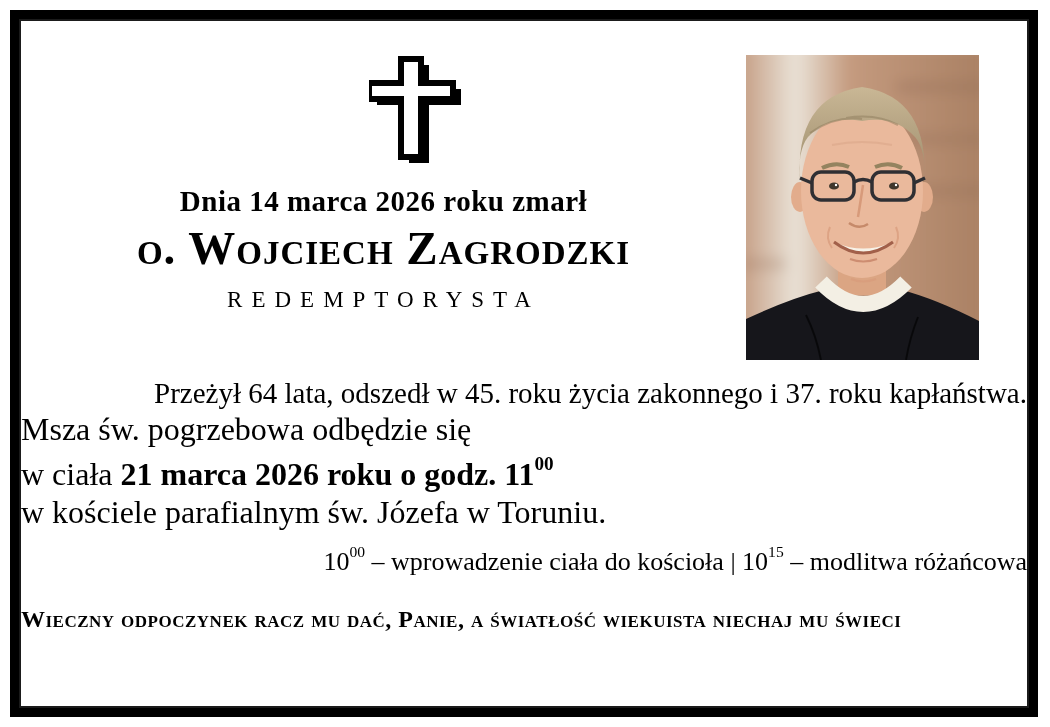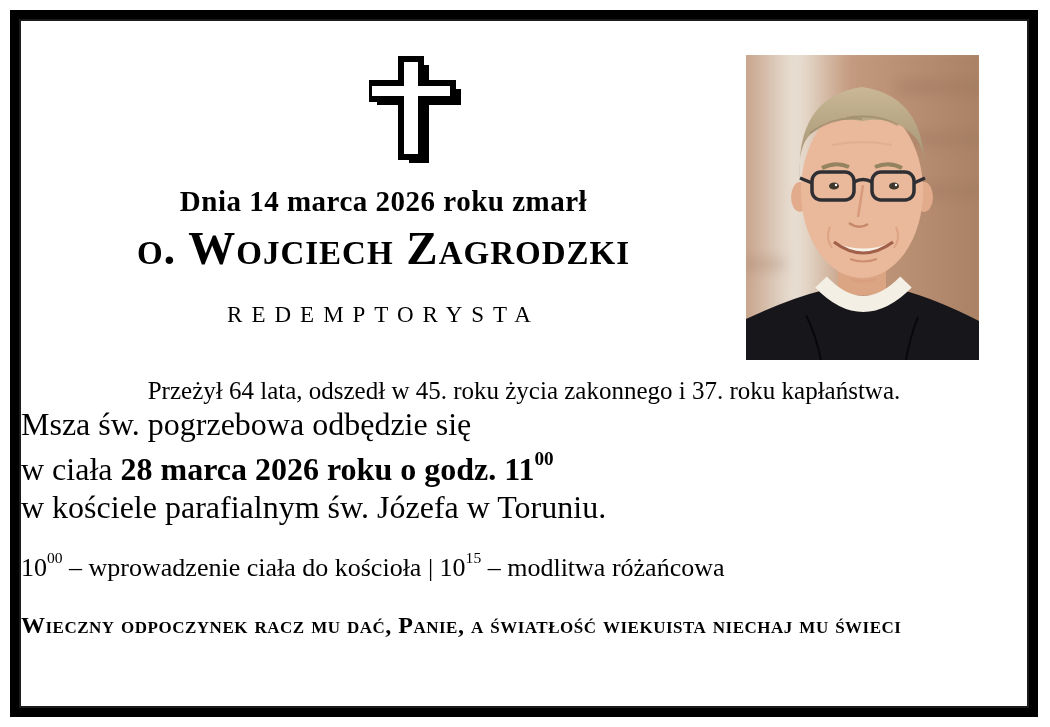--- a/index.html
+++ b/index.html
@@ -41,41 +41,41 @@
     font-size: 47px;
     font-weight: bold;
     font-variant: small-caps;
     margin-top: 3px;
     letter-spacing: 1px;
     white-space: nowrap;
   }
   .order-line {
     font-size: 23px;
     letter-spacing: 9px;
-    margin-top: 27px;
+    margin-top: 12px;
   }
   .photo-box {
     width: 233px; height: 305px;
     margin: 34px 48px 0 0;
     flex: 0 0 auto;
     line-height: 0;
   }
   .life-line {
-    text-align: center;
-    font-size: 25px;
+    text-align: right;
+    font-size: 29px;
     margin-top: 17px;
   }
   .funeral-block {
     font-size: 32px;
     line-height: 38px;
   }
   .schedule-line {
-    text-align: left;
+    text-align: right;
     font-size: 26px;
-    margin-top: 26px;
+    margin-top: 15px;
   }
   .epitaph-line {
     text-align: left;
     font-size: 24px;
     font-weight: bold;
     font-variant: small-caps;
     letter-spacing: 0.5px;
     margin-top: 30px;
   }
   .b { font-weight: bold; }
@@ -163,21 +163,21 @@
           <path d="M75,227 Q117,271 160,227" stroke="#f3efe4" stroke-width="16" fill="none"></path>
           <path d="M60,260 Q70,280 75,305 M172,262 Q164,282 160,305" stroke="#000000" stroke-width="2" fill="none" opacity="0.6"></path>
         </svg>
       </div>
     </div>
 
     <div class="life-line">Przeżył 64 lata, odszedł w 45. roku życia zakonnego i 37. roku kapłaństwa.</div>
 
     <div class="funeral-block">
       <div>Msza św. pogrzebowa odbędzie się</div>
-      <div><span>w ciała </span><span class="b">28 marca 2026 roku o godz. 11</span><sup class="ss b">00</sup></div>
+      <div><span>w ciała </span><span class="b">21 marca 2026 roku o godz. 11</span><sup class="ss b">00</sup></div>
       <div>w kościele parafialnym św. Józefa w Toruniu.</div>
     </div>
 
     <div class="schedule-line"><span>10</span><sup class="ss">00</sup><span> – wprowadzenie ciała do kościoła | </span><span>10</span><sup class="ss">15</sup><span> – modlitwa różańcowa</span></div>
 
     <div class="epitaph-line">Wieczny odpoczynek racz mu dać, Panie, a światłość wiekuista niechaj mu świeci</div>
 
   </div>
 </div>
 

